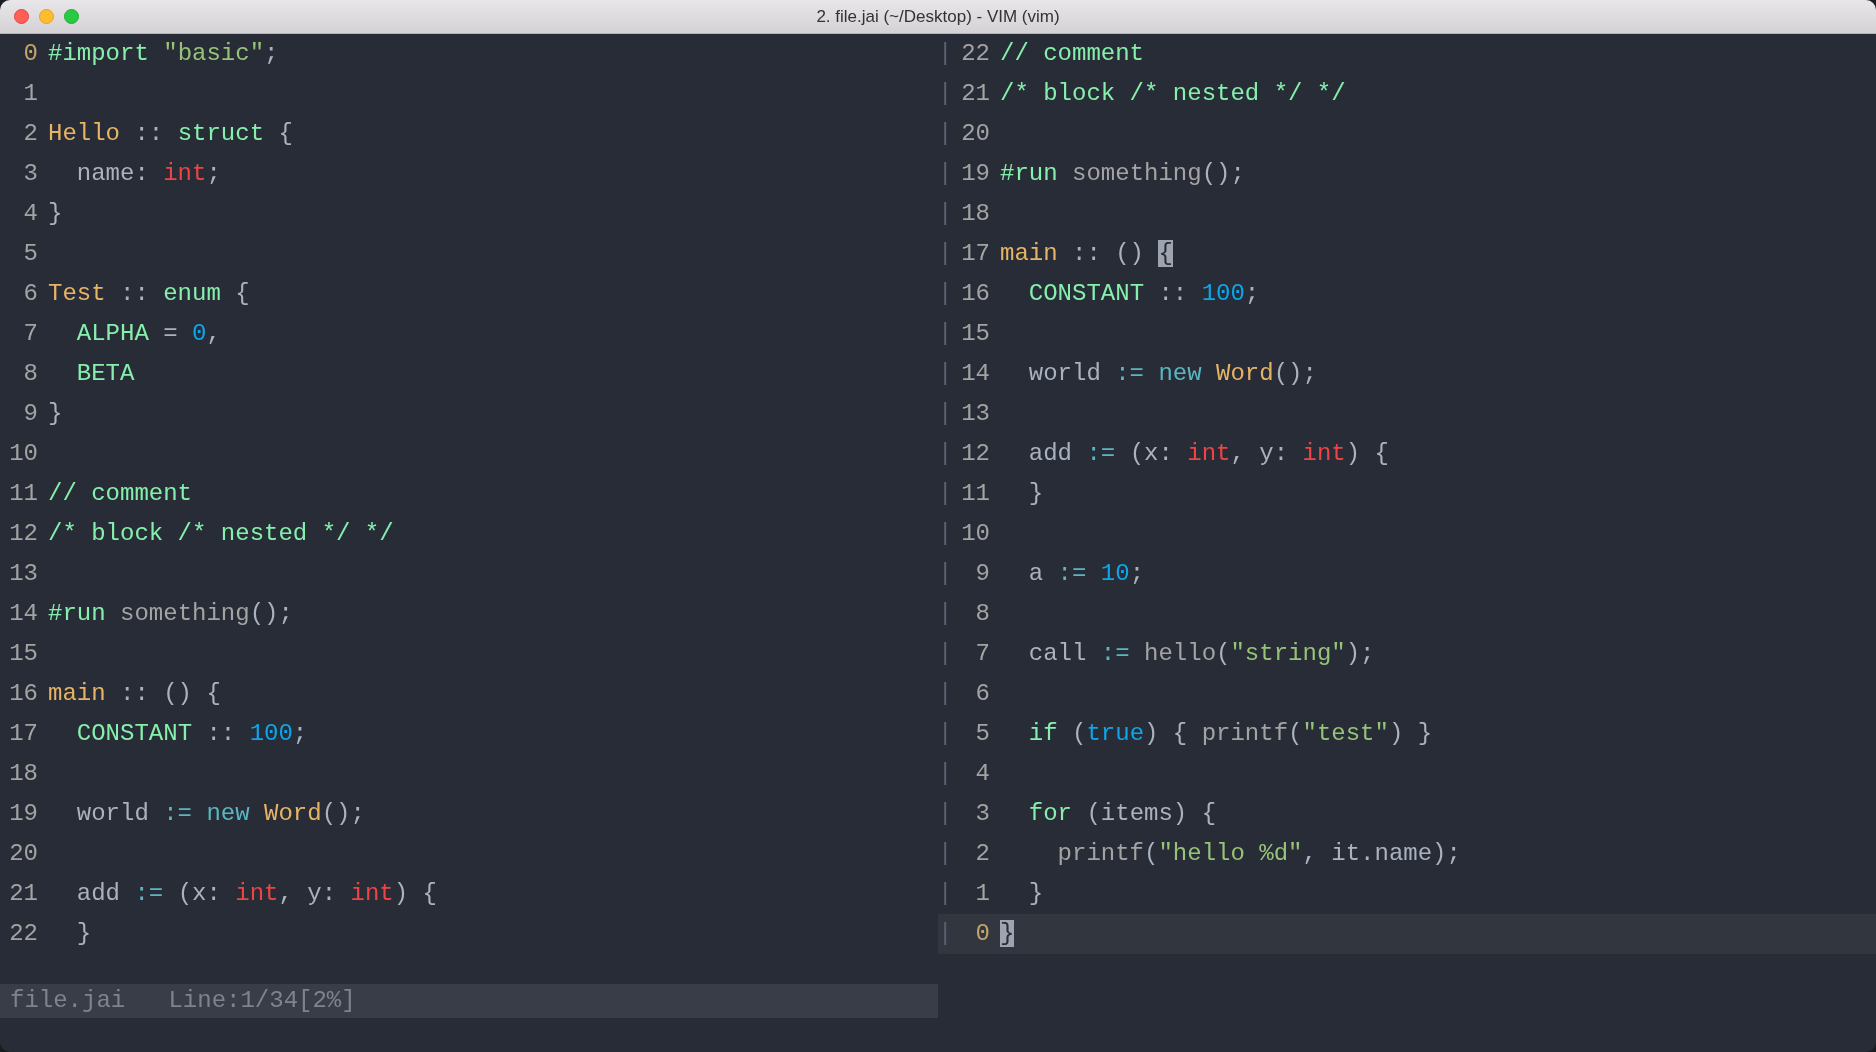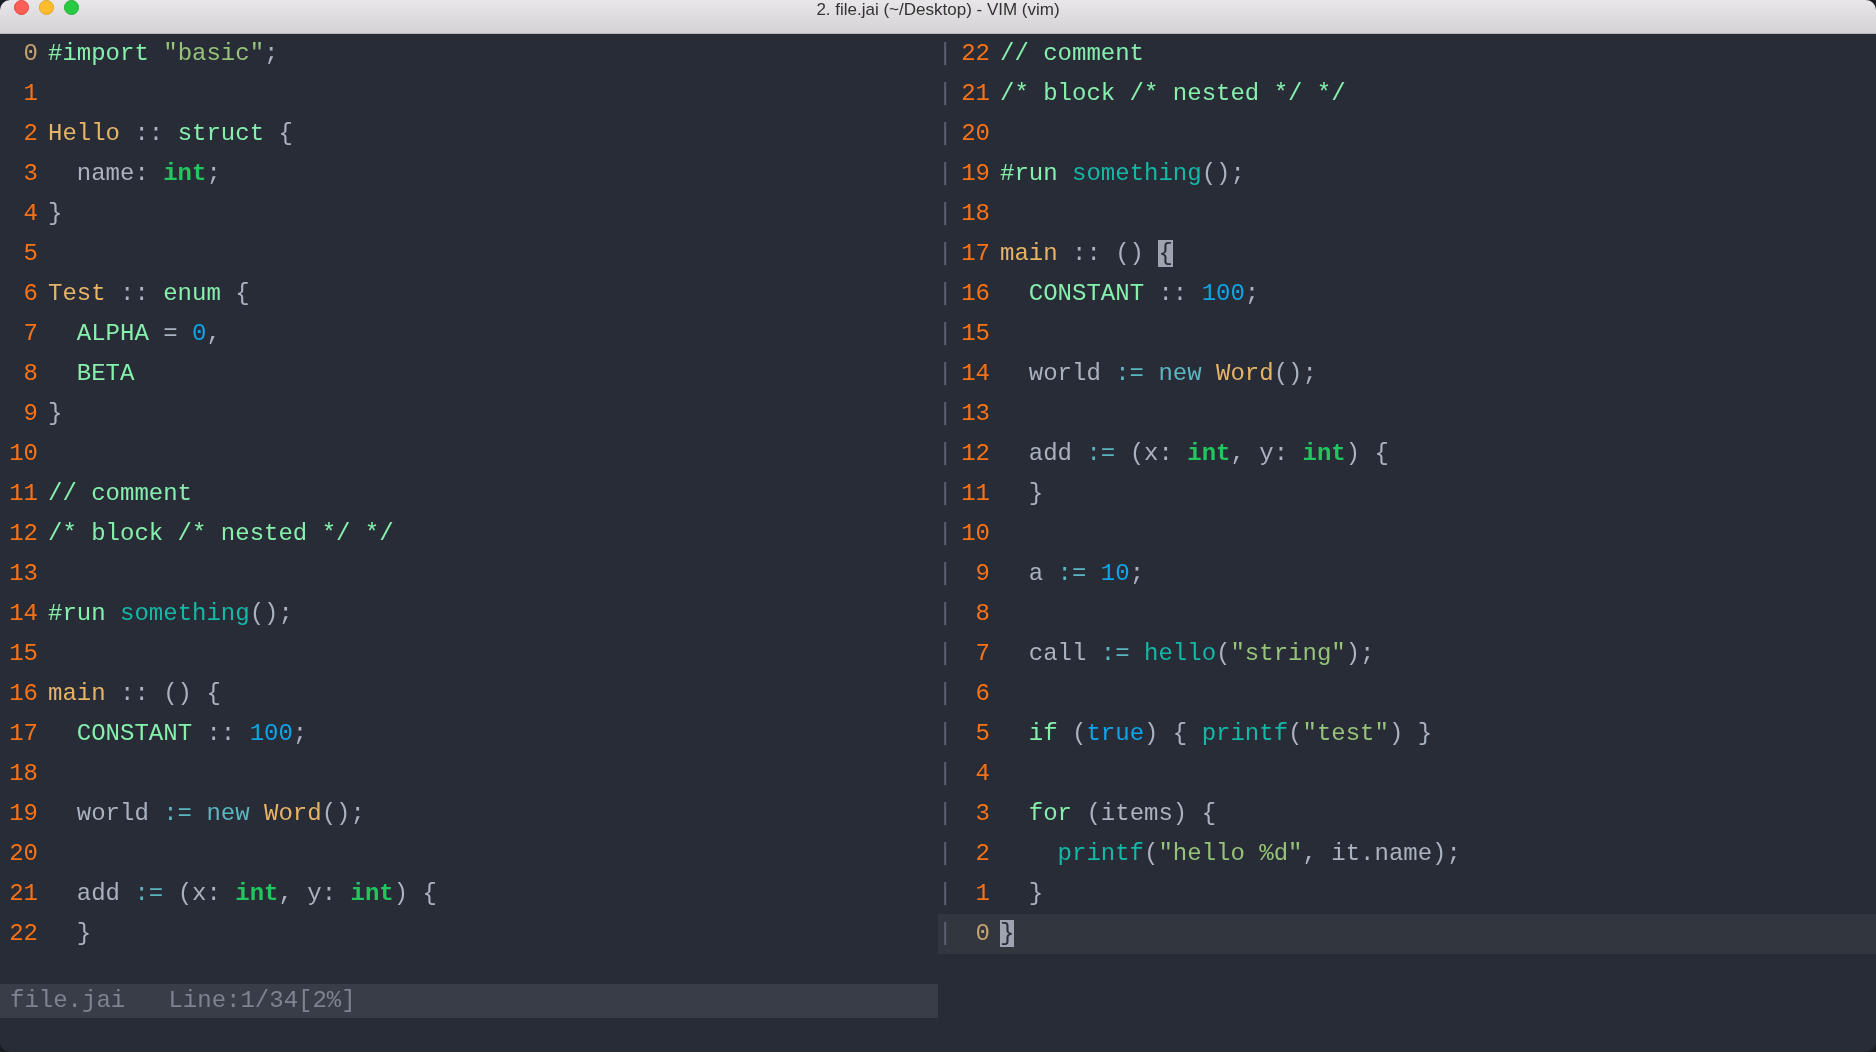--- a/index.html
+++ b/index.html
@@ -16,20 +16,21 @@
     display: flex;
     flex-direction: column;
     border-radius: 10px;
     overflow: hidden;
     box-shadow: 0 2px 20px rgba(0,0,0,0.4);
   }
   .titlebar {
     height: 34px;
     background: linear-gradient(#e8e6e8, #d4d2d4);
     display: flex;
+    align-items: center;
     position: relative;
     flex-shrink: 0;
     border-bottom: 1px solid #b6b4b6;
   }
   .traffic-lights {
     display: flex;
     gap: 10px;
     margin-left: 14px;
   }
   .light {
@@ -73,21 +74,21 @@
     display: flex;
     height: 40px;
   }
   .row.cursor-line {
     background: #31363f;
   }
   .gutter {
     width: 48px;
     text-align: right;
     padding-right: 10px;
-    color: #f97316;
+    color: #a3a3a3;
     flex-shrink: 0;
     user-select: none;
   }
   .gutter.active { color: #c5a46b; }
   .vsep {
     width: 14px;
     text-align: center;
     color: #5a6070;
     flex-shrink: 0;
     user-select: none;
@@ -111,25 +112,25 @@
     background: #272c36;
     flex-shrink: 0;
   }
 
   
   .tk-directive { color: #86efac; }
   .tk-keyword   { color: #86efac; }
   .tk-string    { color: #97c279; }
   .tk-ident     { color: #e6b467; }
   .tk-constant  { color: #86efac; }
-  .tk-type      { color: #22c55e; font-weight: bold; }
+  .tk-type      { color: #ef4444; }
   .tk-number    { color: #0ea5e9; }
   .tk-punct     { color: #abb2bf; }
   .tk-comment   { color: #86efac; }
-  .tk-call      { color: #14b8a6; }
+  .tk-call      { color: #a3a3a3; }
   .tk-builtin   { color: #5ab6c1; }
   .tk-op        { color: #5ab6c1; }
   .cursor-block {
     background: #9da3af;
     color: #272c36;
   }
 </style>
 </head>
 <body>
 

